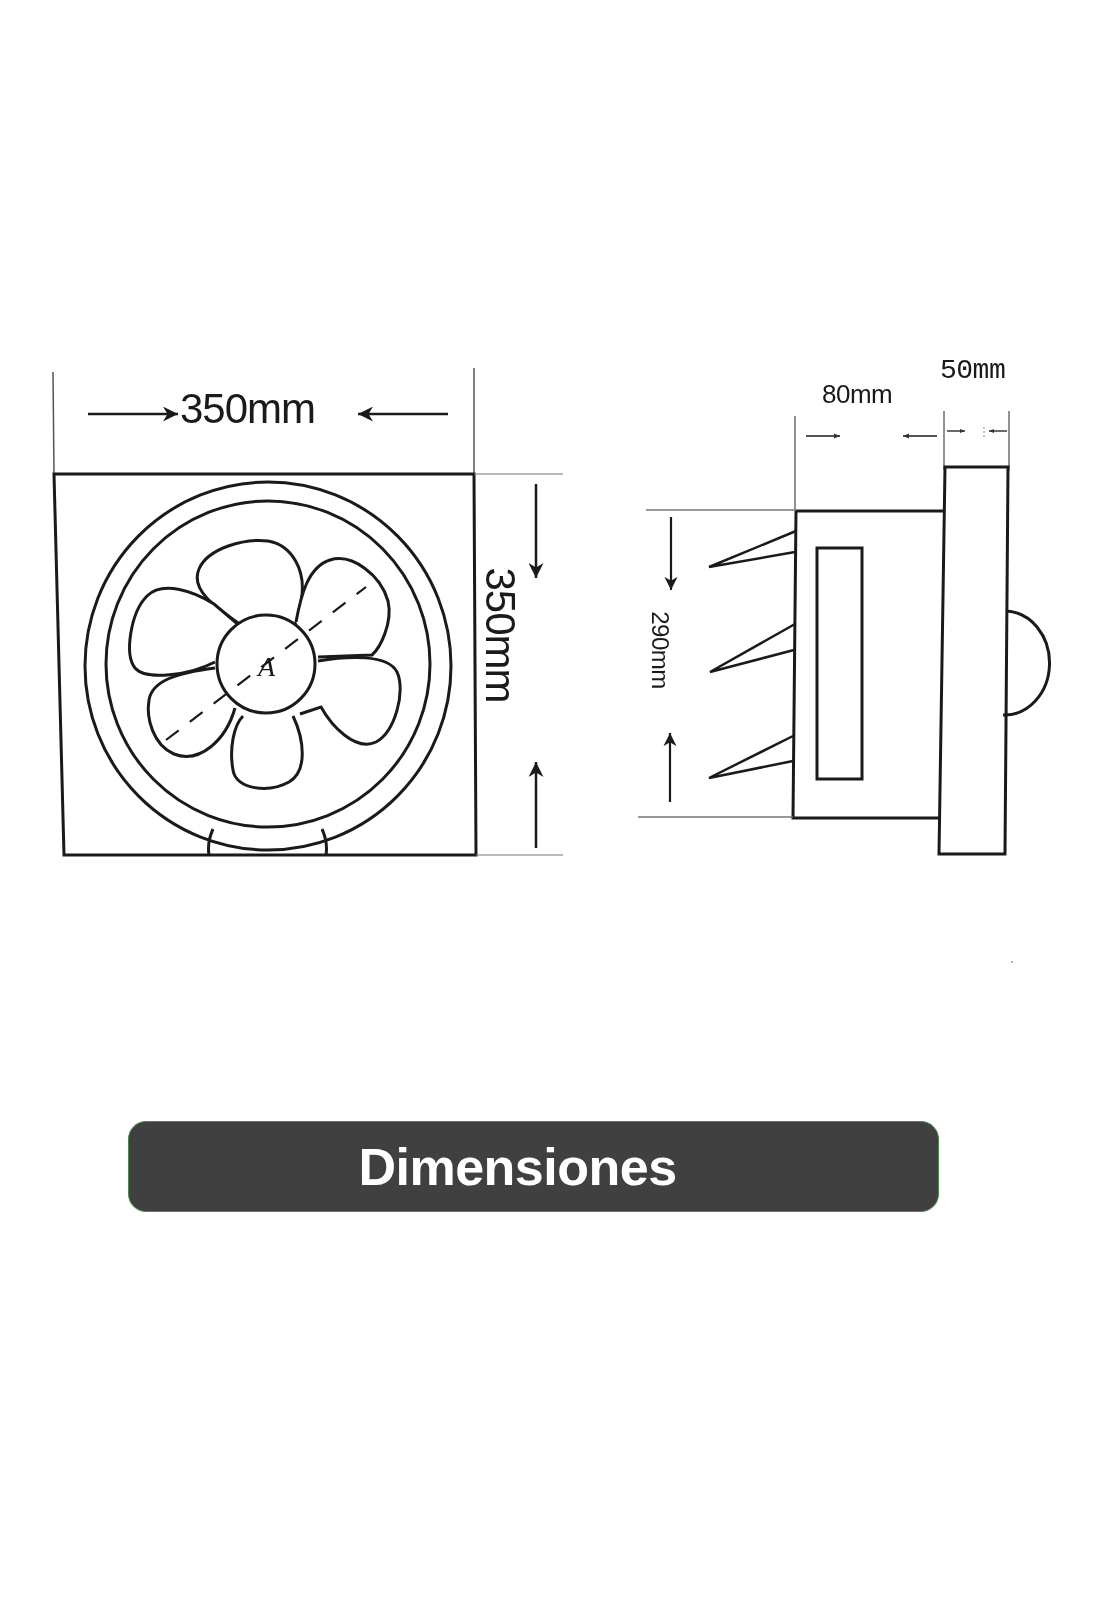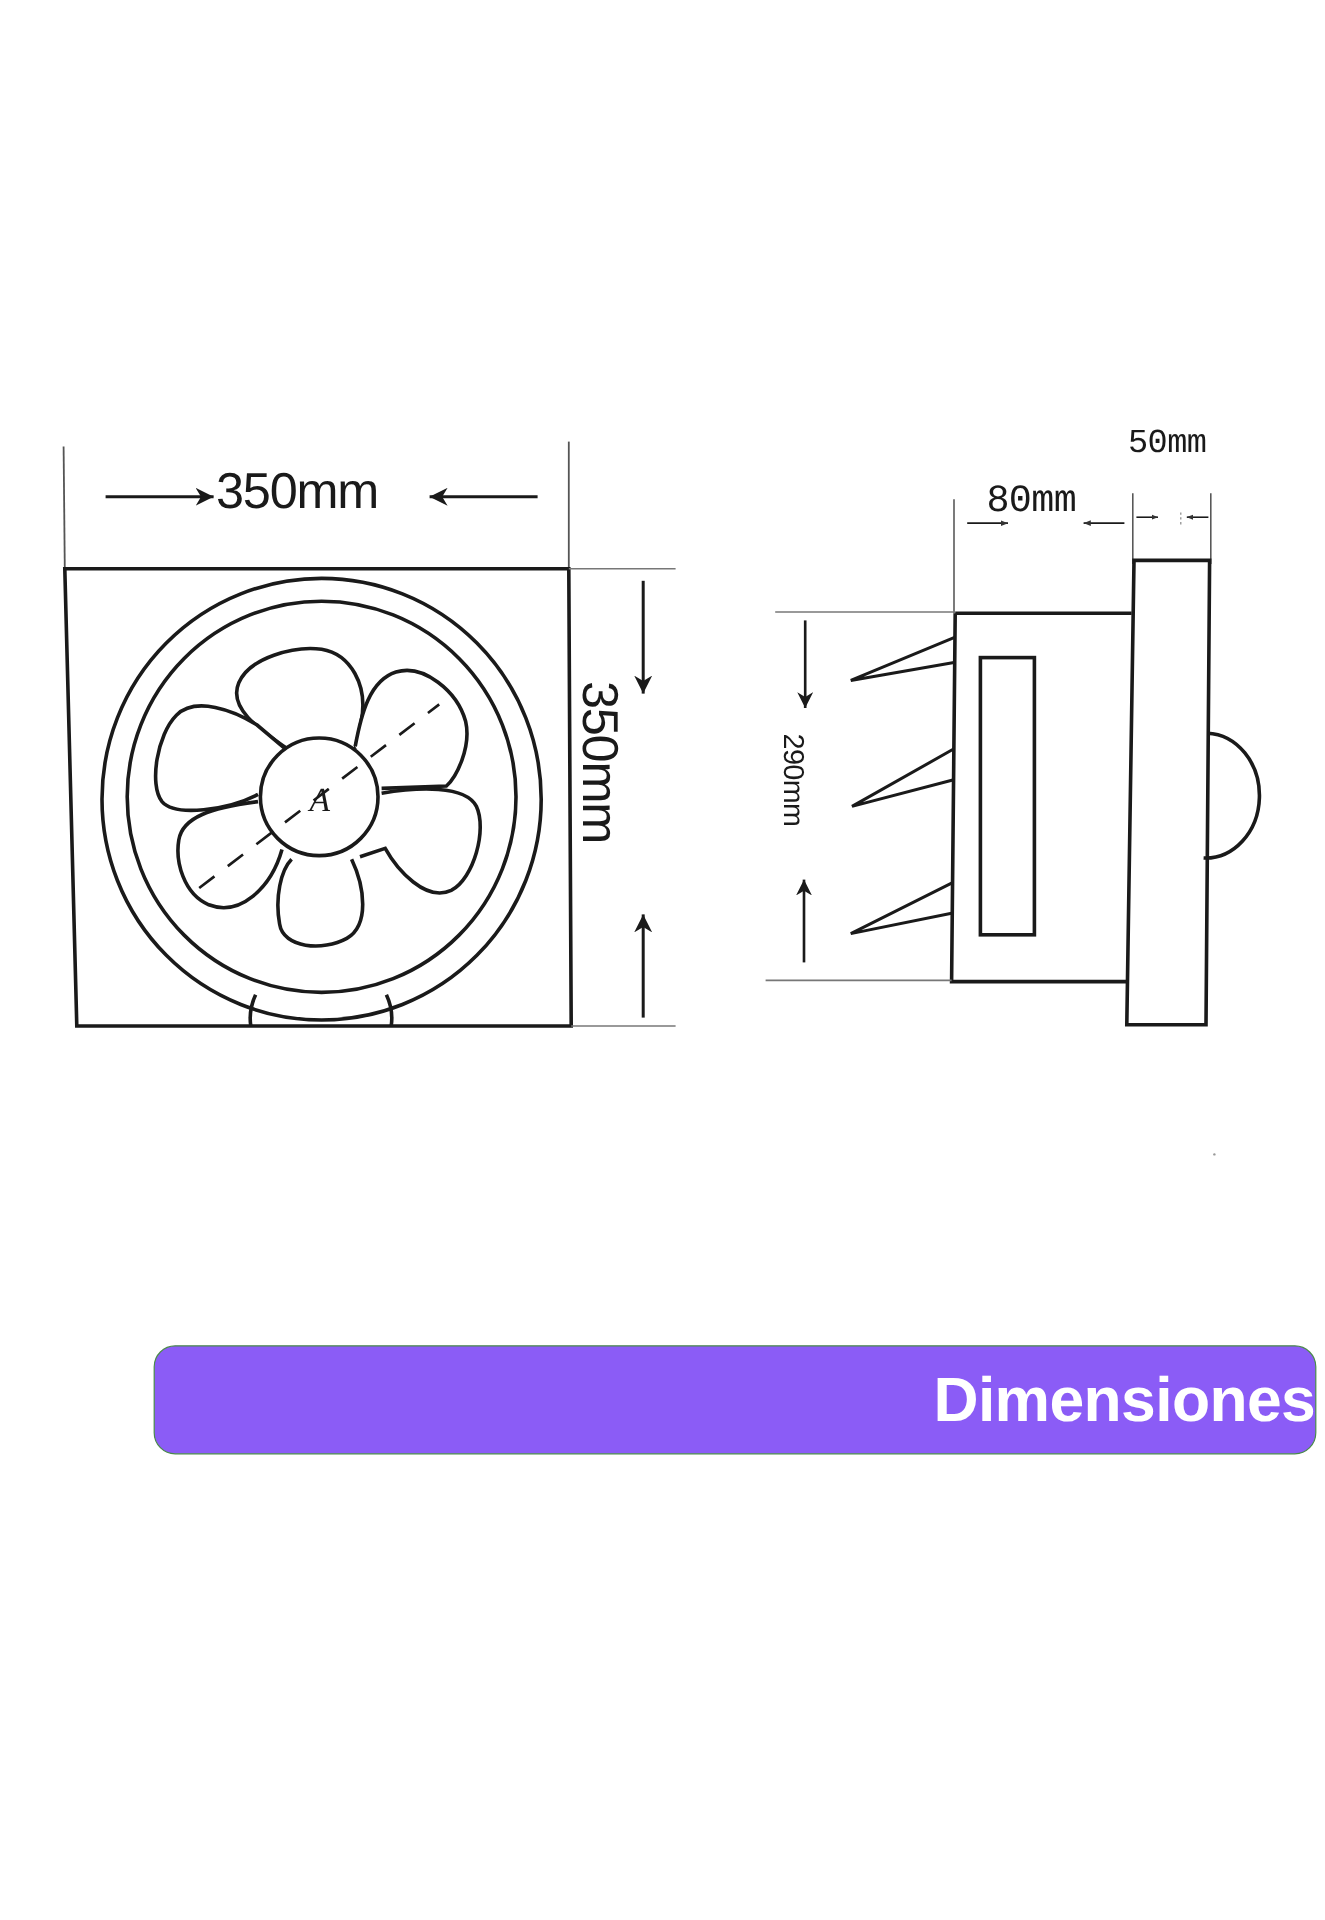--- a/index.html
+++ b/index.html
@@ -16,27 +16,27 @@
     .front-height {
       left: 500px; top: 635px; font-size: 42px; letter-spacing: -1px;
       transform: rotate(90deg); transform-origin: center center;
       width: 180px; margin-left: -90px; text-align: center; margin-top: -21px;
     }
     .side-height {
       left: 660px; top: 650px; font-size: 24px; letter-spacing: -0.5px;
       transform: rotate(90deg); transform-origin: center center;
       width: 110px; margin-left: -55px; text-align: center; margin-top: -12px;
     }
-    .side-depth { left: 822px; top: 402px; font-size: 32px; letter-spacing: -0.5px; font-family: Liberation Mono, monospace; }
+    .side-depth { left: 822px; top: 381px; font-size: 26px; letter-spacing: -0.5px; }
     .side-frame { left: 940px; top: 357px; font-size: 28px; letter-spacing: -0.5px; font-family: Liberation Mono, monospace; }
     .banner {
-      position: absolute; left: 128px; top: 1121px; width: 969px; height: 91px;
-      background: #8b5cf6; border: 1.5px solid #4a8a4a; border-radius: 18px;
+      position: absolute; left: 128px; top: 1121px; width: 811px; height: 91px;
+      background: #404040; border: 1.5px solid #4a8a4a; border-radius: 18px;
       box-sizing: border-box;
-      display: flex; align-items: center; justify-content: flex-end;
+      display: flex; align-items: center; justify-content: center;
     }
     .banner-label {
       color: #ffffff; font-weight: bold; font-size: 52px; letter-spacing: -0.5px;
       font-family: "Liberation Sans", sans-serif; margin-left: -32px;
     }
     .speck { position: absolute; left: 1011px; top: 961px; width: 2px; height: 2px; background: #999; border-radius: 50%; }
   </style>
 </head>
 <body>
 

